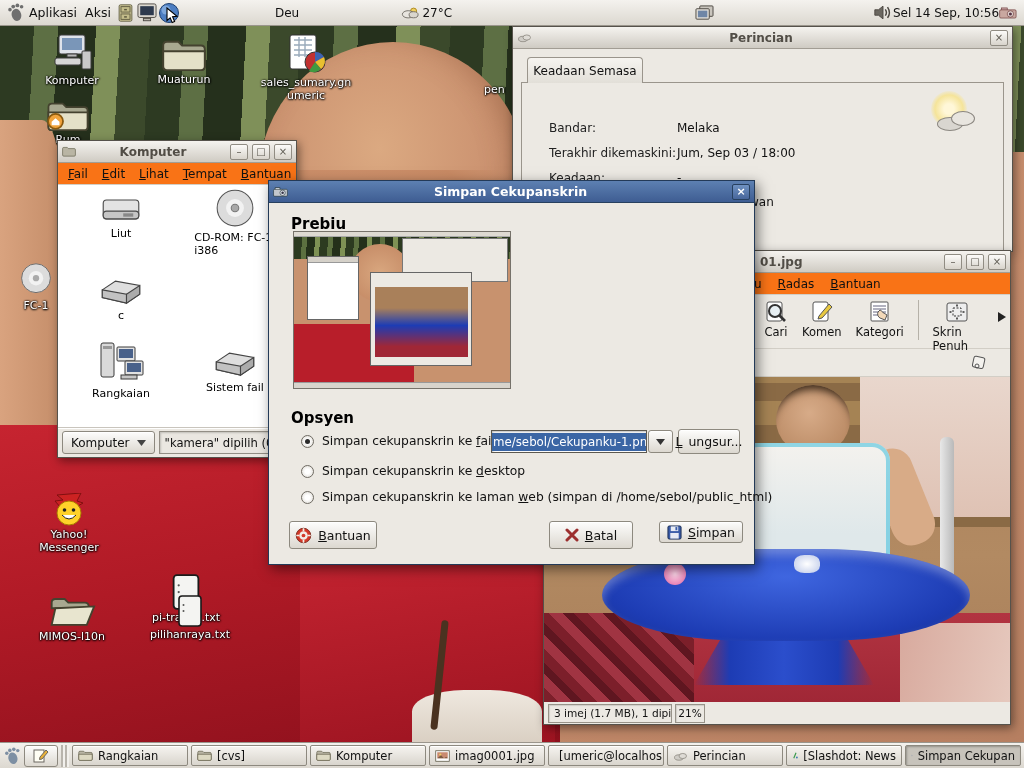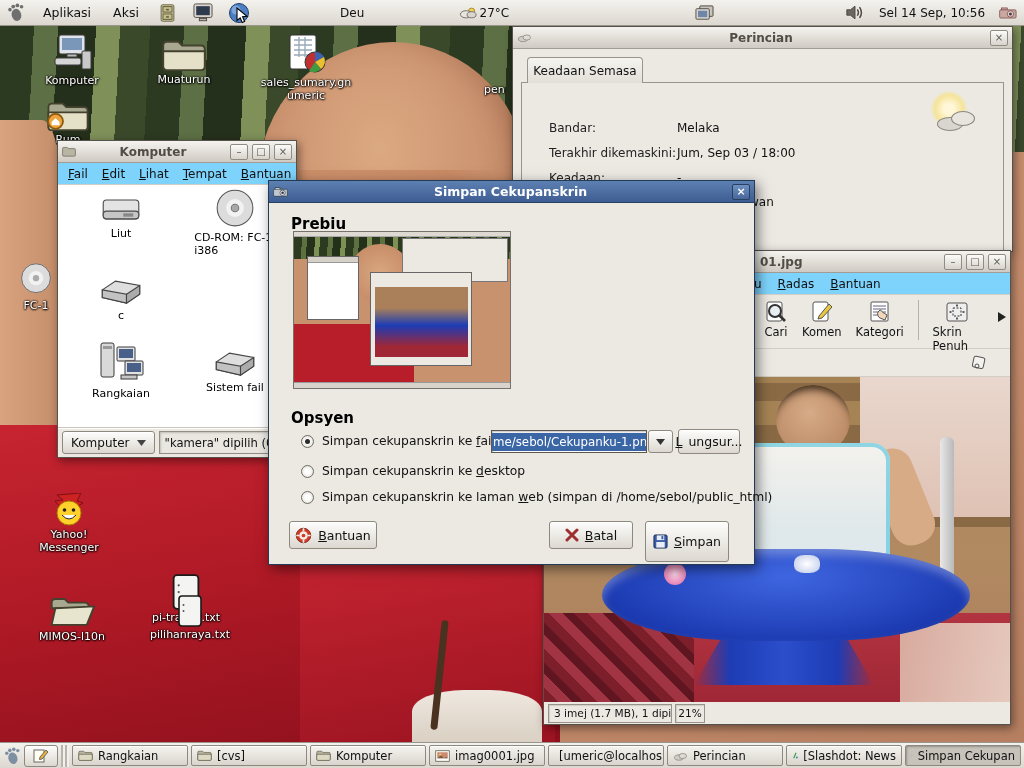--- a/index.html
+++ b/index.html
@@ -33,21 +33,21 @@
   .dlabel{margin-top:2px;font-size:11px;color:#fff;text-align:center;line-height:1.15;
     text-shadow:0 0 2px #000,0 1px 2px #000,1px 0 2px #000;}
 
   
   .win{position:absolute;background:#ece9e3;border:1px solid #56524b;box-shadow:2px 3px 9px rgba(0,0,0,.45);}
   .tbar{height:22px;display:flex;align-items:center;gap:4px;padding:0 4px;
     background:linear-gradient(#f5f3ef,#cfcbc3);border-bottom:1px solid #a29d94;}
   .tbar .ttl{flex:1;text-align:center;font-weight:bold;font-size:12px;color:#514d46;white-space:nowrap;overflow:hidden;}
   .wbtn{width:18px;height:16px;border:1px solid #908c83;border-radius:2px;flex:none;
     background:linear-gradient(#fcfbf9,#d8d4cc);font-size:10px;line-height:14px;text-align:center;color:#5f5b53;}
-  .menubar{display:flex;align-items:center;gap:18px;height:22px;padding:0 10px;font-size:12px;background:#7dd3fc;border-bottom:1px solid #d2cec6;}
+  .menubar{display:flex;align-items:center;gap:18px;height:22px;padding:0 10px;font-size:12px;background:#f97316;border-bottom:1px solid #d2cec6;}
   .menubar span{white-space:nowrap;}
   .btn{display:inline-flex;align-items:center;justify-content:center;gap:6px;
     border:1px solid #8d897f;border-radius:3px;background:linear-gradient(#fdfdfc,#dcd8d0);
     box-shadow:inset 0 1px 0 #fff;font-size:12.5px;color:#111;}
   .sunken{border:1px solid #928e85;background:#eae7e1;box-shadow:inset 1px 1px 2px rgba(0,0,0,.18);}
 
   
   #win-weather{left:512px;top:26px;width:501px;height:226px;z-index:2;}
   #win-weather .body{position:relative;height:calc(100% - 22px);}
   .tab{position:absolute;left:14px;top:8px;width:116px;height:26px;background:linear-gradient(#f6f4f0,#e2dfd8);
@@ -126,21 +126,21 @@
   .radio.sel::after{content:"";position:absolute;left:3px;top:3px;width:5px;height:5px;border-radius:50%;background:#2b2b2b;}
   .optrow{position:absolute;display:flex;align-items:center;gap:8px;font-size:12.3px;white-space:nowrap;}
   #entry{position:absolute;left:222px;top:249px;width:156px;height:23px;background:#fff;border:1px solid #5c584f;
     box-shadow:inset 1px 1px 2px rgba(0,0,0,.25);display:flex;align-items:center;overflow:hidden;}
   #entry span{background:#3b66a5;color:#fff;font-size:11.8px;padding:2px 1px;white-space:nowrap;}
   .droparrow{position:absolute;left:379px;top:249px;width:25px;height:23px;}
 
   
   .panel{position:absolute;left:0;width:1024px;height:26px;z-index:6;
     background:linear-gradient(#f4f2ee,#dcd8d0);display:flex;align-items:center;}
-  #panel-top{top:0;border-bottom:1px solid #9a958c;padding:0 6px;gap:14px;}
+  #panel-top{top:0;border-bottom:1px solid #9a958c;padding:0 6px;gap:0;}
   #panel-bottom{bottom:0;border-top:1px solid #9a958c;padding:0 3px;gap:3px;}
   .pmenu{font-size:12.5px;padding:0 4px;}
   .ptxt{font-size:12px;white-space:nowrap;}
   .taskbtn{flex:1;height:21px;display:flex;align-items:center;gap:5px;padding:0 5px;overflow:hidden;
     border:1px solid #8d897f;border-radius:2px;background:linear-gradient(#f6f4f0,#d9d5cd);box-shadow:inset 0 1px 0 #fff;
     font-size:11.5px;white-space:nowrap;}
   .taskbtn.active{background:#c7c3bb;box-shadow:inset 1px 1px 2px rgba(0,0,0,.25);}
   .handle{width:8px;height:22px;flex:none;
     background:repeating-linear-gradient(90deg,#b8b4ac 0 2px,#f2f0ec 2px 4px);}
   svg{display:block;}
@@ -492,21 +492,21 @@
           <path d="M10 1.5V5M10 15V18.5M1.5 10H5M15 10H18.5" stroke="#f2efe8" stroke-width="2"></path>
         </svg>
       <span><u>B</u>antuan</span>
     </span>
     <span class="btn abs" style="left:280px;top:340px;width:84px;height:28px;">
       <svg width="14" height="14" viewBox="0 0 14 14">
           <path d="M2 2L12 12M12 2L2 12" stroke="#9c2f2f" stroke-width="3" stroke-linecap="round"></path>
         </svg>
       <span><u>B</u>atal</span>
     </span>
-    <span class="btn abs" style="left:376px;top:340px;width:84px;height:41px;">
+    <span class="btn abs" style="left:390px;top:340px;width:84px;height:22px;">
       <svg width="15" height="15" viewBox="0 0 16 16">
           <rect x="1" y="1" width="14" height="14" rx="1.5" fill="#3a5ca8" stroke="#16294e"></rect>
           <rect x="4" y="1.5" width="8" height="5" fill="#e8ecf4"></rect>
           <rect x="9" y="2.2" width="2" height="3.4" fill="#3a5ca8"></rect>
           <rect x="3.5" y="8.5" width="9" height="6" fill="#e8ecf4"></rect>
         </svg>
       <span><u>S</u>impan</span>
     </span>
   </div>
 

